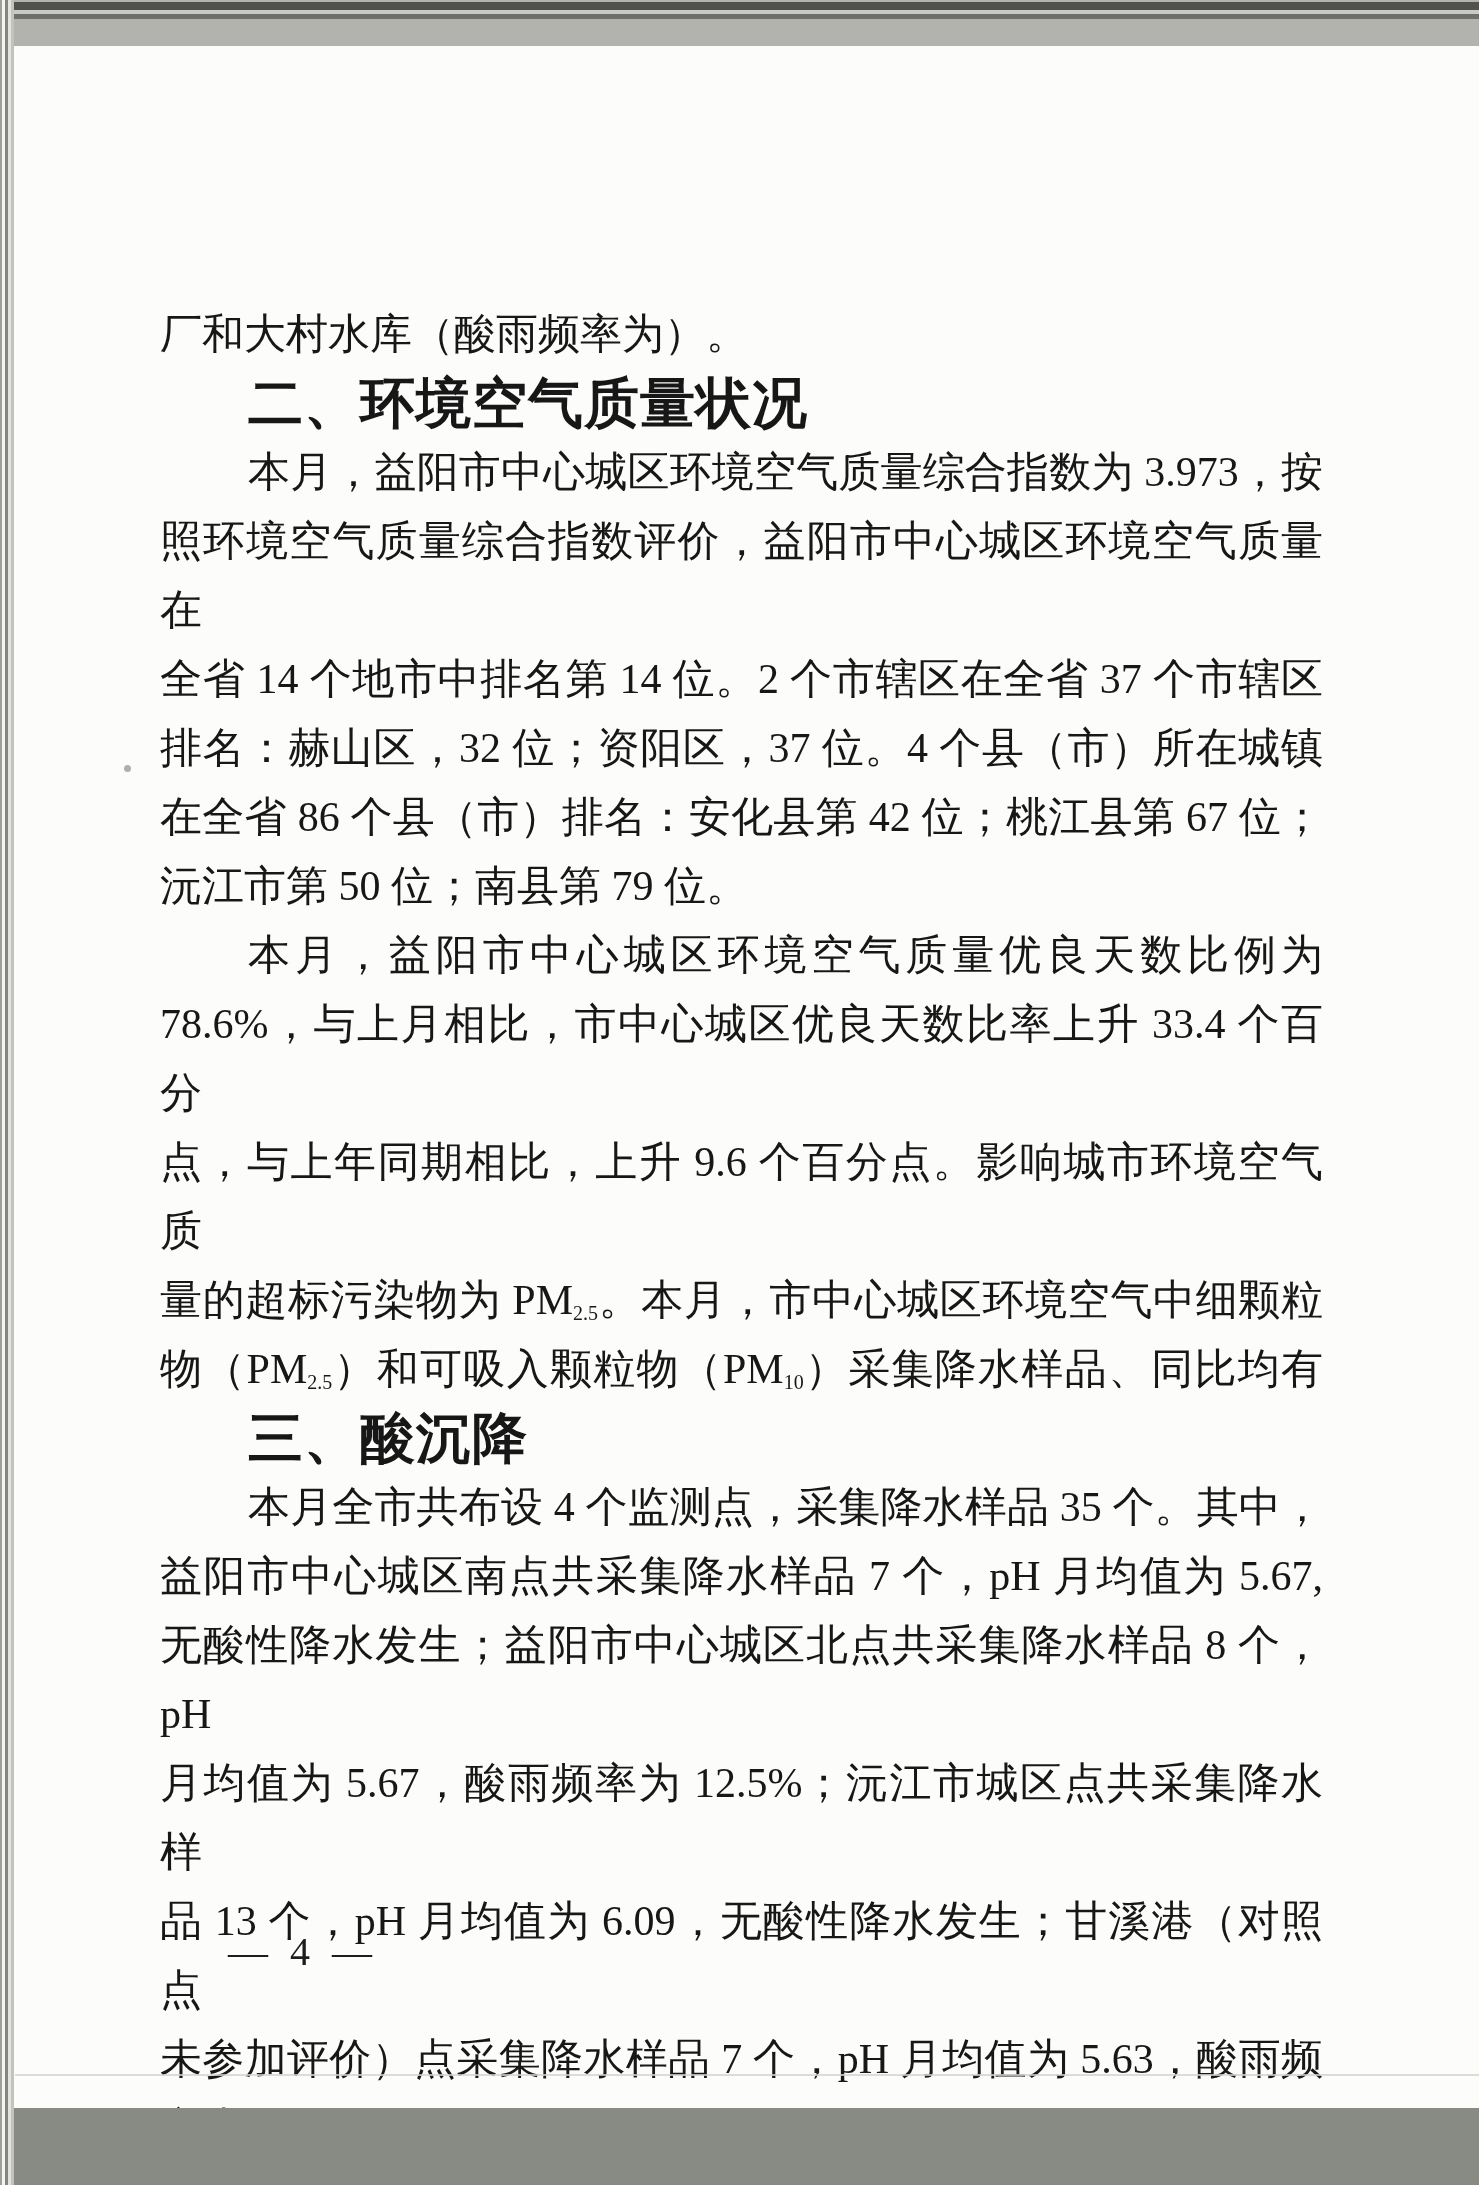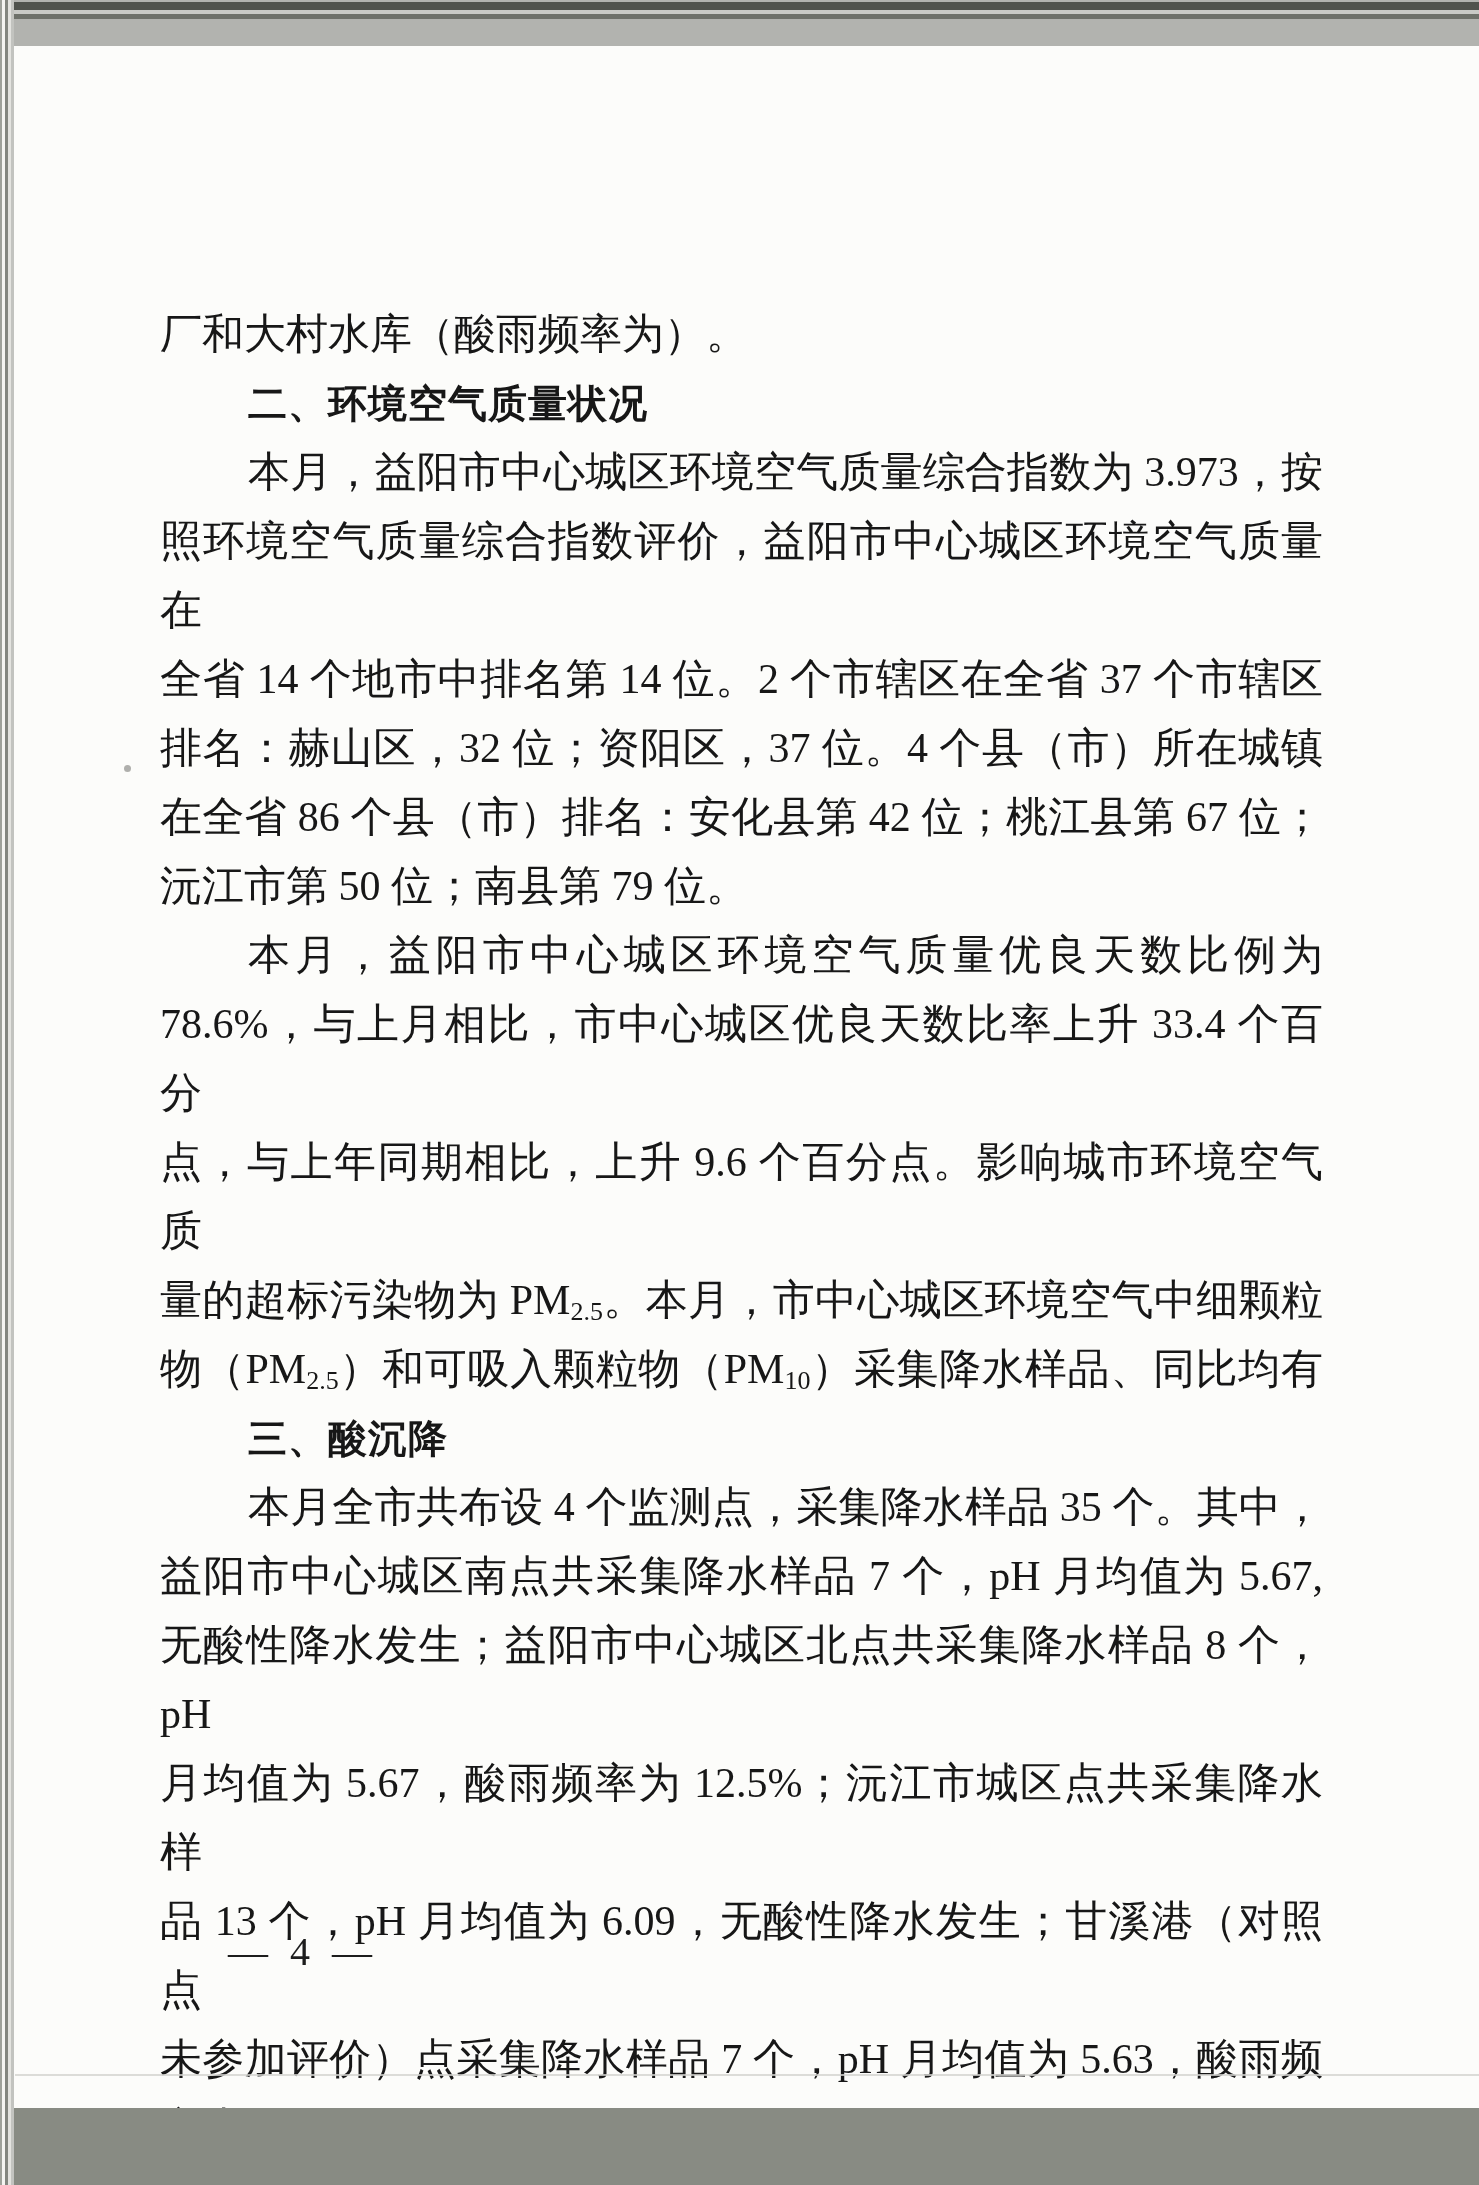--- a/index.html
+++ b/index.html
@@ -37,23 +37,23 @@
   
   .content{
     position:absolute;left:160px;top:300px;width:1163px;
     font-size:42px;line-height:69px;color:#171717;
   }
   .line{white-space:nowrap;text-align:left;}
   .line.fill{white-space:normal;text-align:justify;text-align-last:justify;}
   .line.indent{text-indent:88px;}
   .line.heading{
     font-family:"DejaVu Sans","Liberation Sans",sans-serif;
-    font-weight:700;letter-spacing:1px;font-size:39px;
+    font-weight:700;letter-spacing:1px;font-size:55px;
   }
-  .line sub{font-size:26px;line-height:0;vertical-align:-6px;letter-spacing:0;}
+  .line sub{font-size:20px;line-height:0;vertical-align:-6px;letter-spacing:0;}
   .page-number{
     position:absolute;left:228px;top:1928px;
     font-size:40px;color:#1d1d1d;letter-spacing:6px;white-space:nowrap;
   }
 </style>
 </head>
 <body>
 
 <div class="band-top">
   <div class="dark1"></div>

